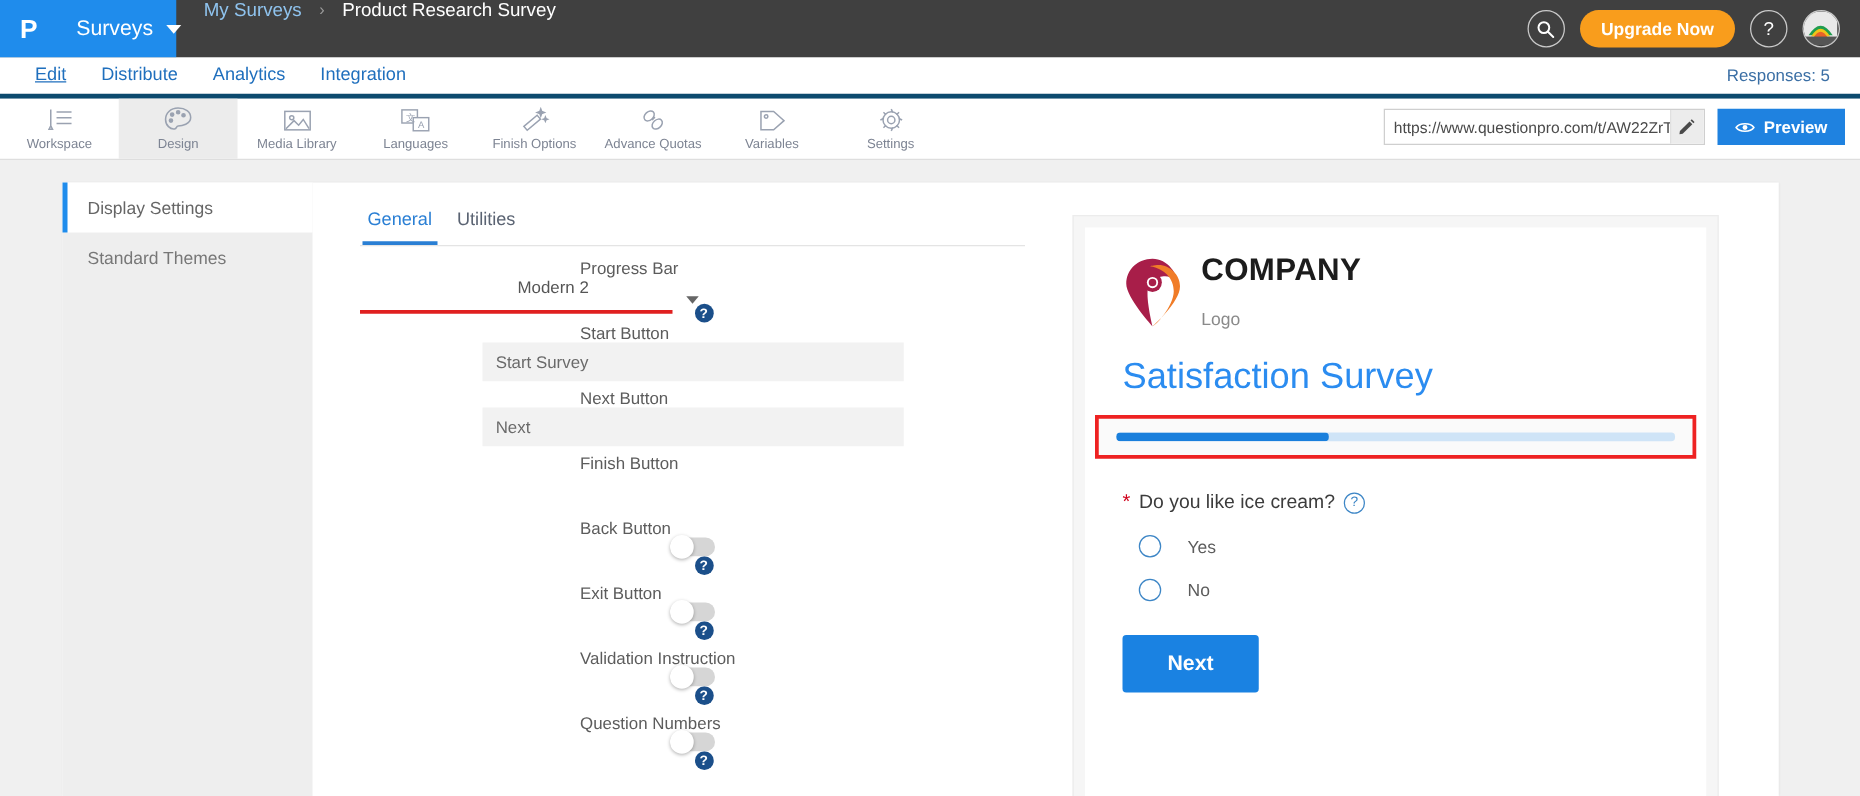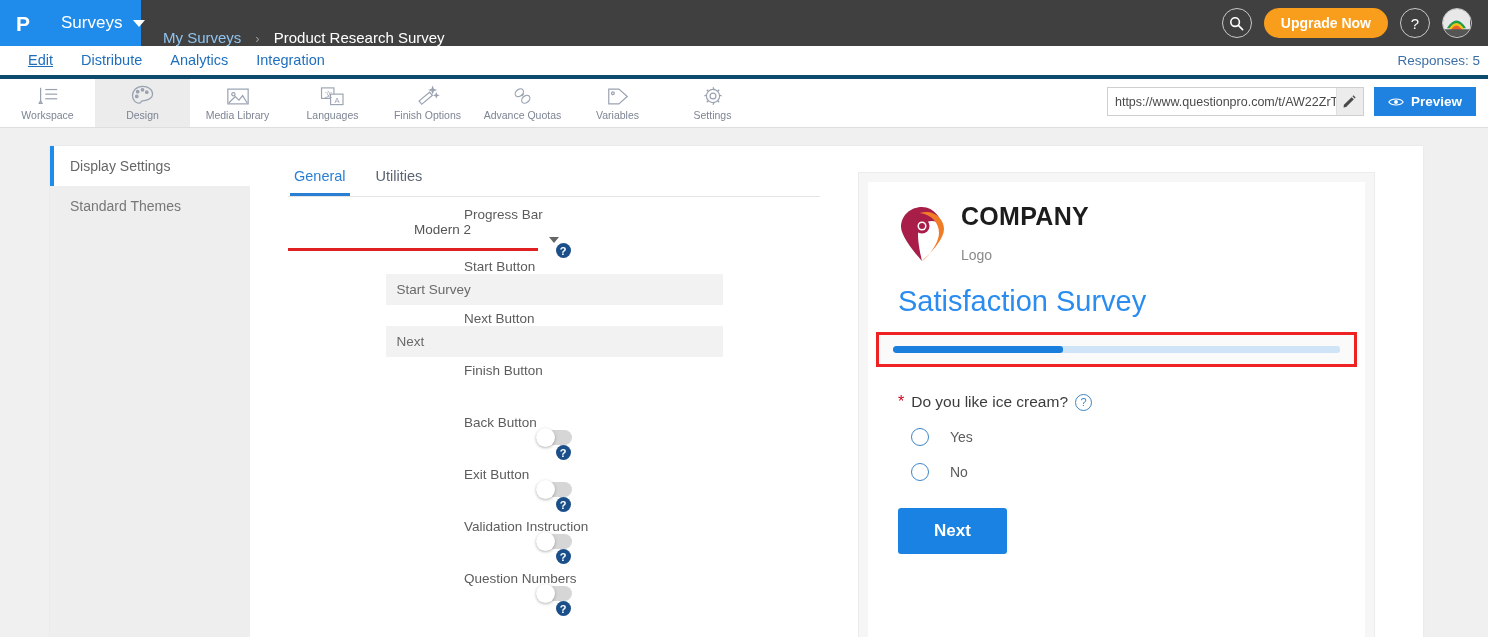--- a/index.html
+++ b/index.html
@@ -22,21 +22,21 @@
   .brand-logo {
     font-size: 21px; font-weight: bold; color: #fff; line-height: 1;
   }
   .brand-text { font-size: 17px; color: #fff; margin-left: 22px; }
   .brand-caret {
     width: 0; height: 0; border-left: 6px solid transparent;
     border-right: 6px solid transparent; border-top: 7px solid #fff;
     margin-left: 2px;
   }
   .breadcrumb {
-    display: flex; align-items: flex-end; gap: 14px; padding-left: 22px;
+    display: flex; align-items: flex-start; gap: 14px; padding-left: 22px;
     flex: 1; font-size: 15px;
   }
   .bc-parent { color: #8fc3ee; }
   .bc-sep { color: #9a9a9a; font-size: 13px; }
   .bc-current { color: #fff; }
   .topbar-right {
     display: flex; align-items: center; gap: 12px; padding-right: 16px;
   }
   .circ-btn {
     width: 30px; height: 30px; border-radius: 50%;
@@ -60,21 +60,21 @@
     height: 33px; background: #fff; display: flex; align-items: center;
     border-bottom: 4px solid #0c4a6e; padding-left: 14px;
     position: relative;
   }
   .tab-item {
     font-size: 14.5px; color: #1f6fbd; padding: 0 14px;
     cursor: pointer; line-height: 33px;
   }
   .tab-item.active { text-decoration: underline; }
   .responses {
-    position: absolute; right: 8px; font-size: 13.5px; color: #3b6fa5;
+    position: absolute; right: 24px; font-size: 13.5px; color: #3b6fa5;
   }
 
   
   .toolbar {
     height: 49px; background: #fff; display: flex; align-items: stretch;
     border-bottom: 1px solid #dedede; position: relative;
   }
   .tool {
     width: 95px; display: flex; flex-direction: column;
     align-items: center; justify-content: center; gap: 2px;
@@ -126,21 +126,21 @@
     font-size: 14px; color: #777; cursor: pointer;
     border-left: 4px solid transparent;
   }
   .side-item.active {
     background: #fff; color: #666; border-left: 4px solid #1f8cec;
   }
 
   
   .settings-col { width: 570px; padding: 18px 0 0 38px; position: relative; }
   .subtabs {
-    display: flex; gap: 22px; border-bottom: 1px solid #e4e4e4;
+    display: flex; gap: 12px; border-bottom: 1px solid #e4e4e4;
     padding-left: 2px;
   }
   .subtab {
     font-size: 14.5px; color: #5a6372; padding: 4px 4px 9px 4px;
     cursor: pointer;
   }
   .subtab.active { color: #2a7fd4; border-bottom: 3px solid #2a7fd4; }
 
   .frow {
     display: flex; align-items: center; height: 52px; position: relative; flex-direction: column;

